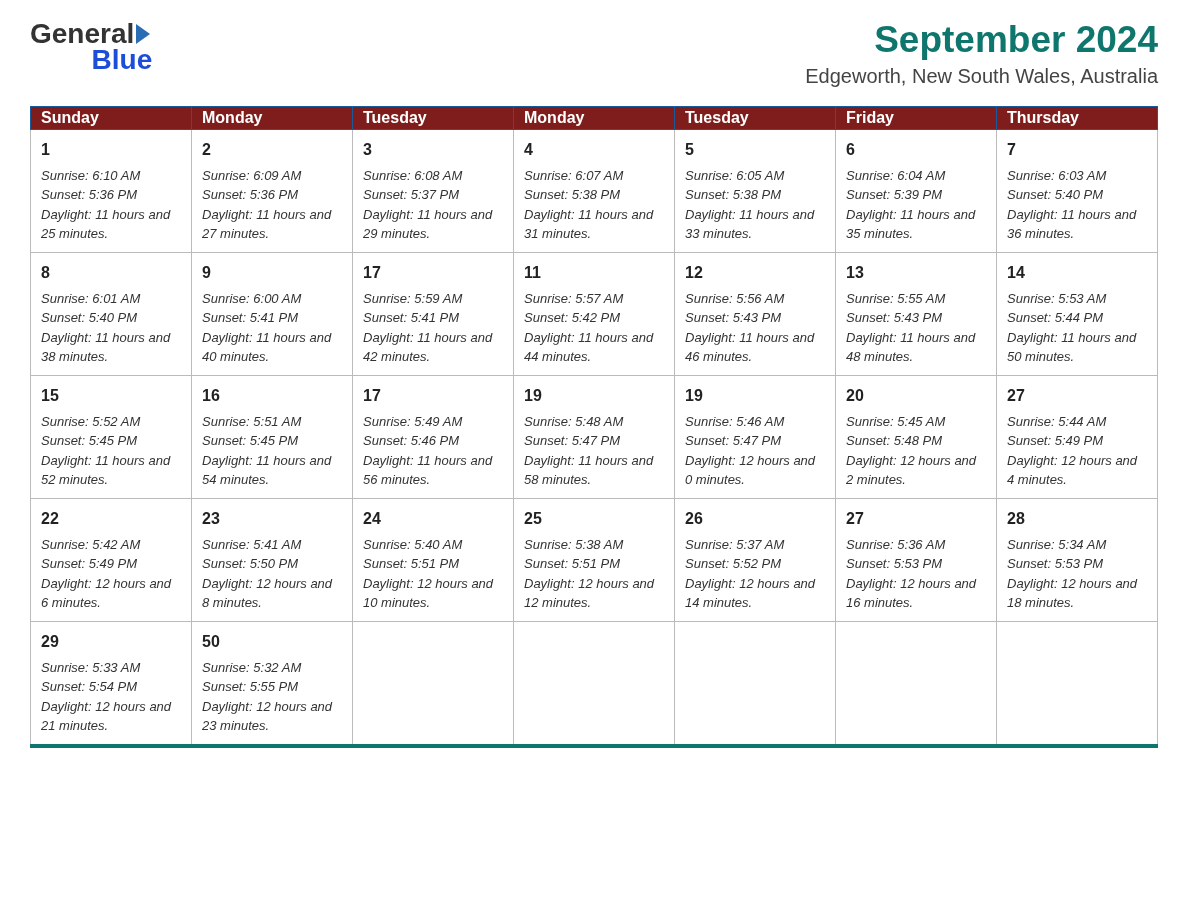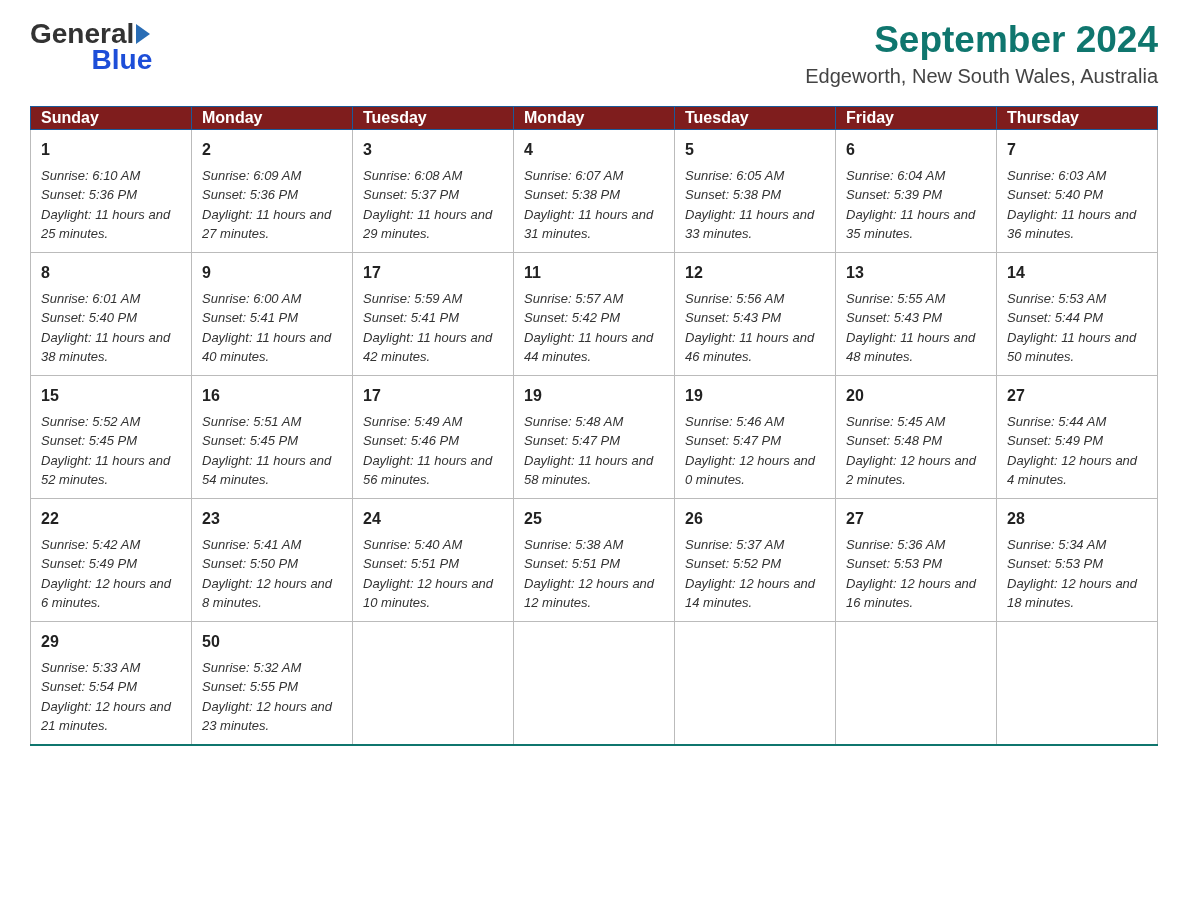--- a/index.html
+++ b/index.html
@@ -91,21 +91,21 @@
     }
     .day-info {
       color: #333;
       font-size: 13px;
       font-style: italic;
     }
     .empty-cell {
       background: #fff;
     }
     .calendar tr:last-child td {
-      border-bottom: 2px solid #0f766e;
+      border-bottom: 4px solid #0f766e;
     }
   </style>
 </head>
 <body>
 
 <div class="header">
   <div class="logo">
     <div class="logo-text">
       <span class="logo-general">General</span>
       <span class="logo-arrow"></span>

